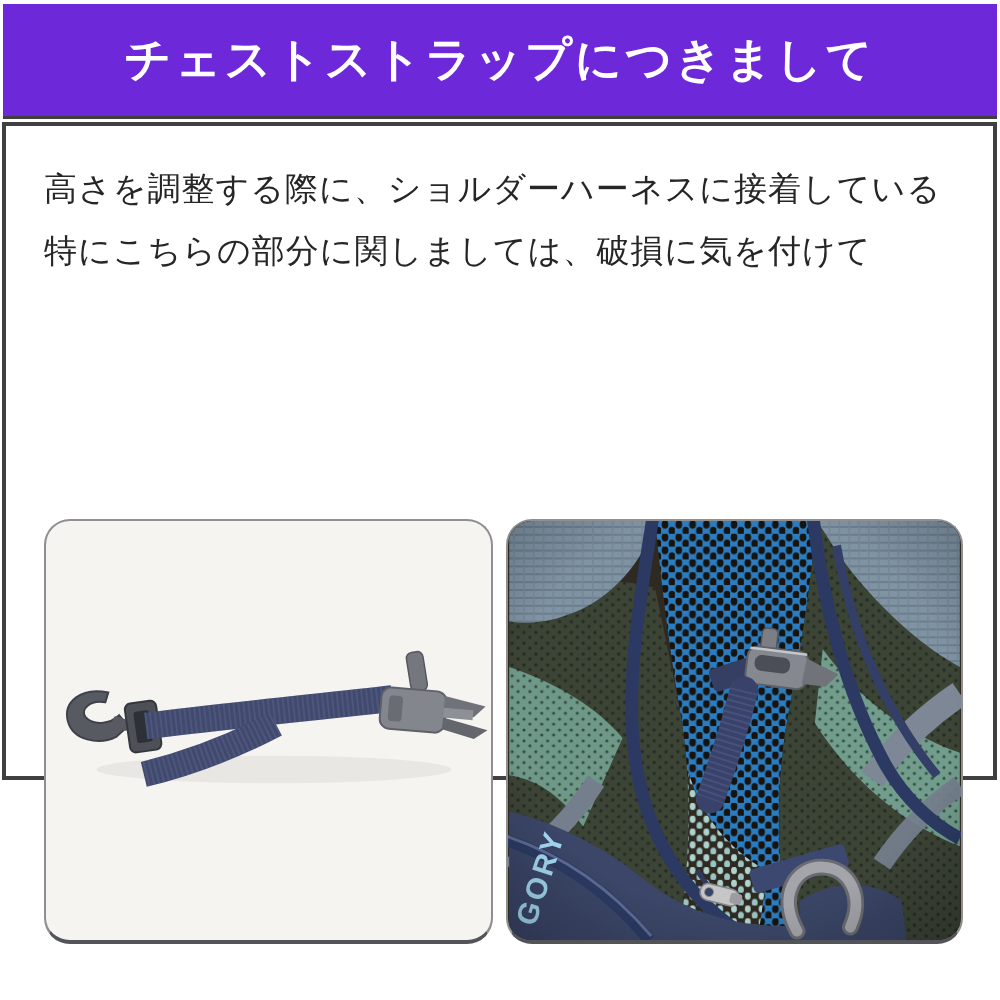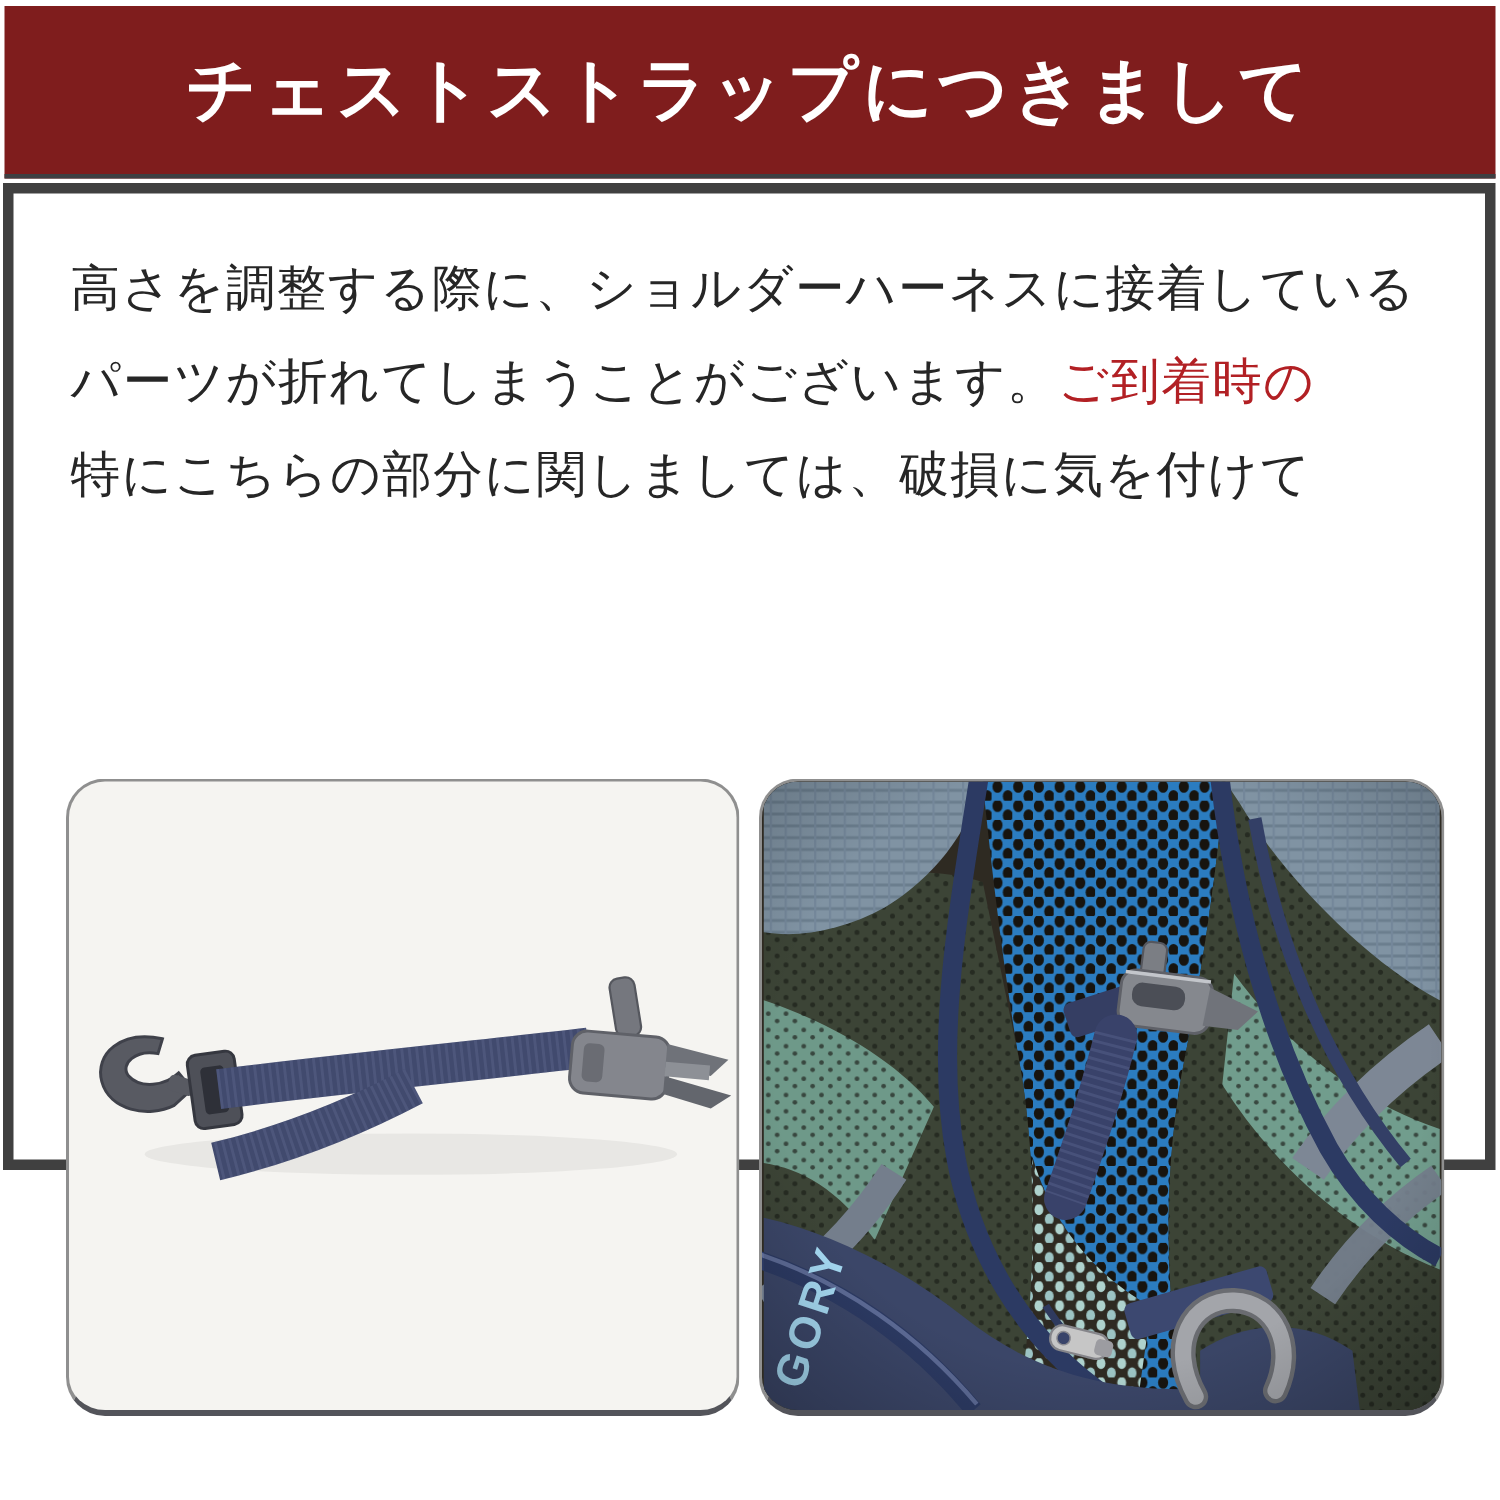--- a/index.html
+++ b/index.html
@@ -1,27 +1,27 @@
 <!DOCTYPE html>
 <html><head>
 <meta charset="utf-8">
 <style>
   html,body{margin:0;padding:0;background:#ffffff;}
   body{width:1000px;height:1000px;position:relative;overflow:hidden;
        font-family:"Liberation Sans","DejaVu Sans",sans-serif;}
 
   
   .banner{position:absolute;left:3px;right:3px;top:4px;height:112px;
-          background:#7f1d1d;border-bottom:3px solid #3f3f42;
+          background:#6d28d9;border-bottom:3px solid #3f3f42;
           display:flex;align-items:center;justify-content:center;}
   .banner-title{color:#ffffff;font-size:46px;font-weight:bold;letter-spacing:3px;}
 
   
   .content-box{position:absolute;left:2px;right:3px;top:122px;height:658px;
-               border:7px solid #404040;background:#ffffff;box-sizing:border-box;}
+               border:4px solid #404040;background:#ffffff;box-sizing:border-box;}
   .text-block{padding:46px 18px 0 38px;}
   .tline{margin:0 0 28px 0;font-size:33px;line-height:34px;letter-spacing:1px;
          color:#262626;white-space:nowrap;}
   .red{color:#b22024;}
 
   
   .photo-frame{position:absolute;box-sizing:border-box;border:2px solid #8f8f8f;
                border-bottom:4px solid #53545a;border-radius:26px;overflow:hidden;}
   .photo-left{left:44px;top:519px;width:449px;height:425px;background:#f5f4f1;}
   .photo-right{left:506px;top:519px;width:457px;height:425px;background:#2e2a22;}
@@ -31,23 +31,20 @@
 <body>
 
 <div class="banner">
   <div class="banner-title">チェストストラップにつきまして</div>
 </div>
 
 <div class="content-box">
   <div class="text-block">
     <p class="tline">
       <span>高さを調整する際に、ショルダーハーネスに接着している</span>
-    </p>
-    <p class="tline">
-      <span>パーツが折れてしまうことがございます。</span><span class="red">ご到着時の</span>
     </p>
     <p class="tline">
       <span>特にこちらの部分に関しましては、破損に気を付けて</span>
     </p>
   </div>
 </div>
 
 <div class="photo-frame photo-left">
   <svg viewBox="0 0 449 425">
 

